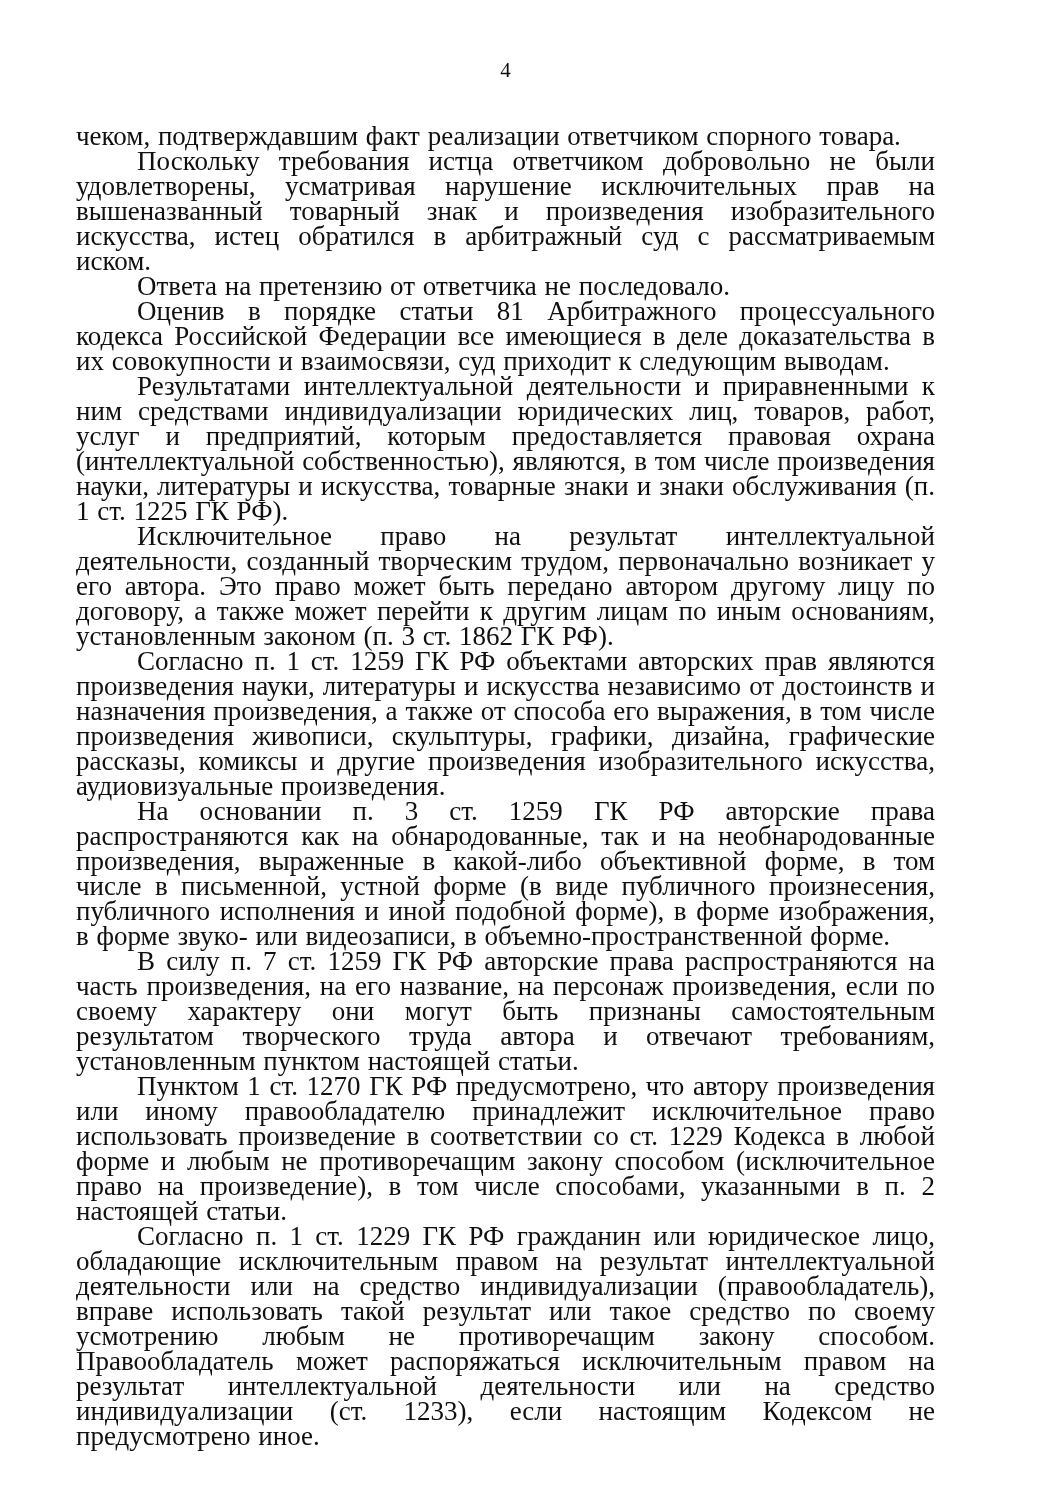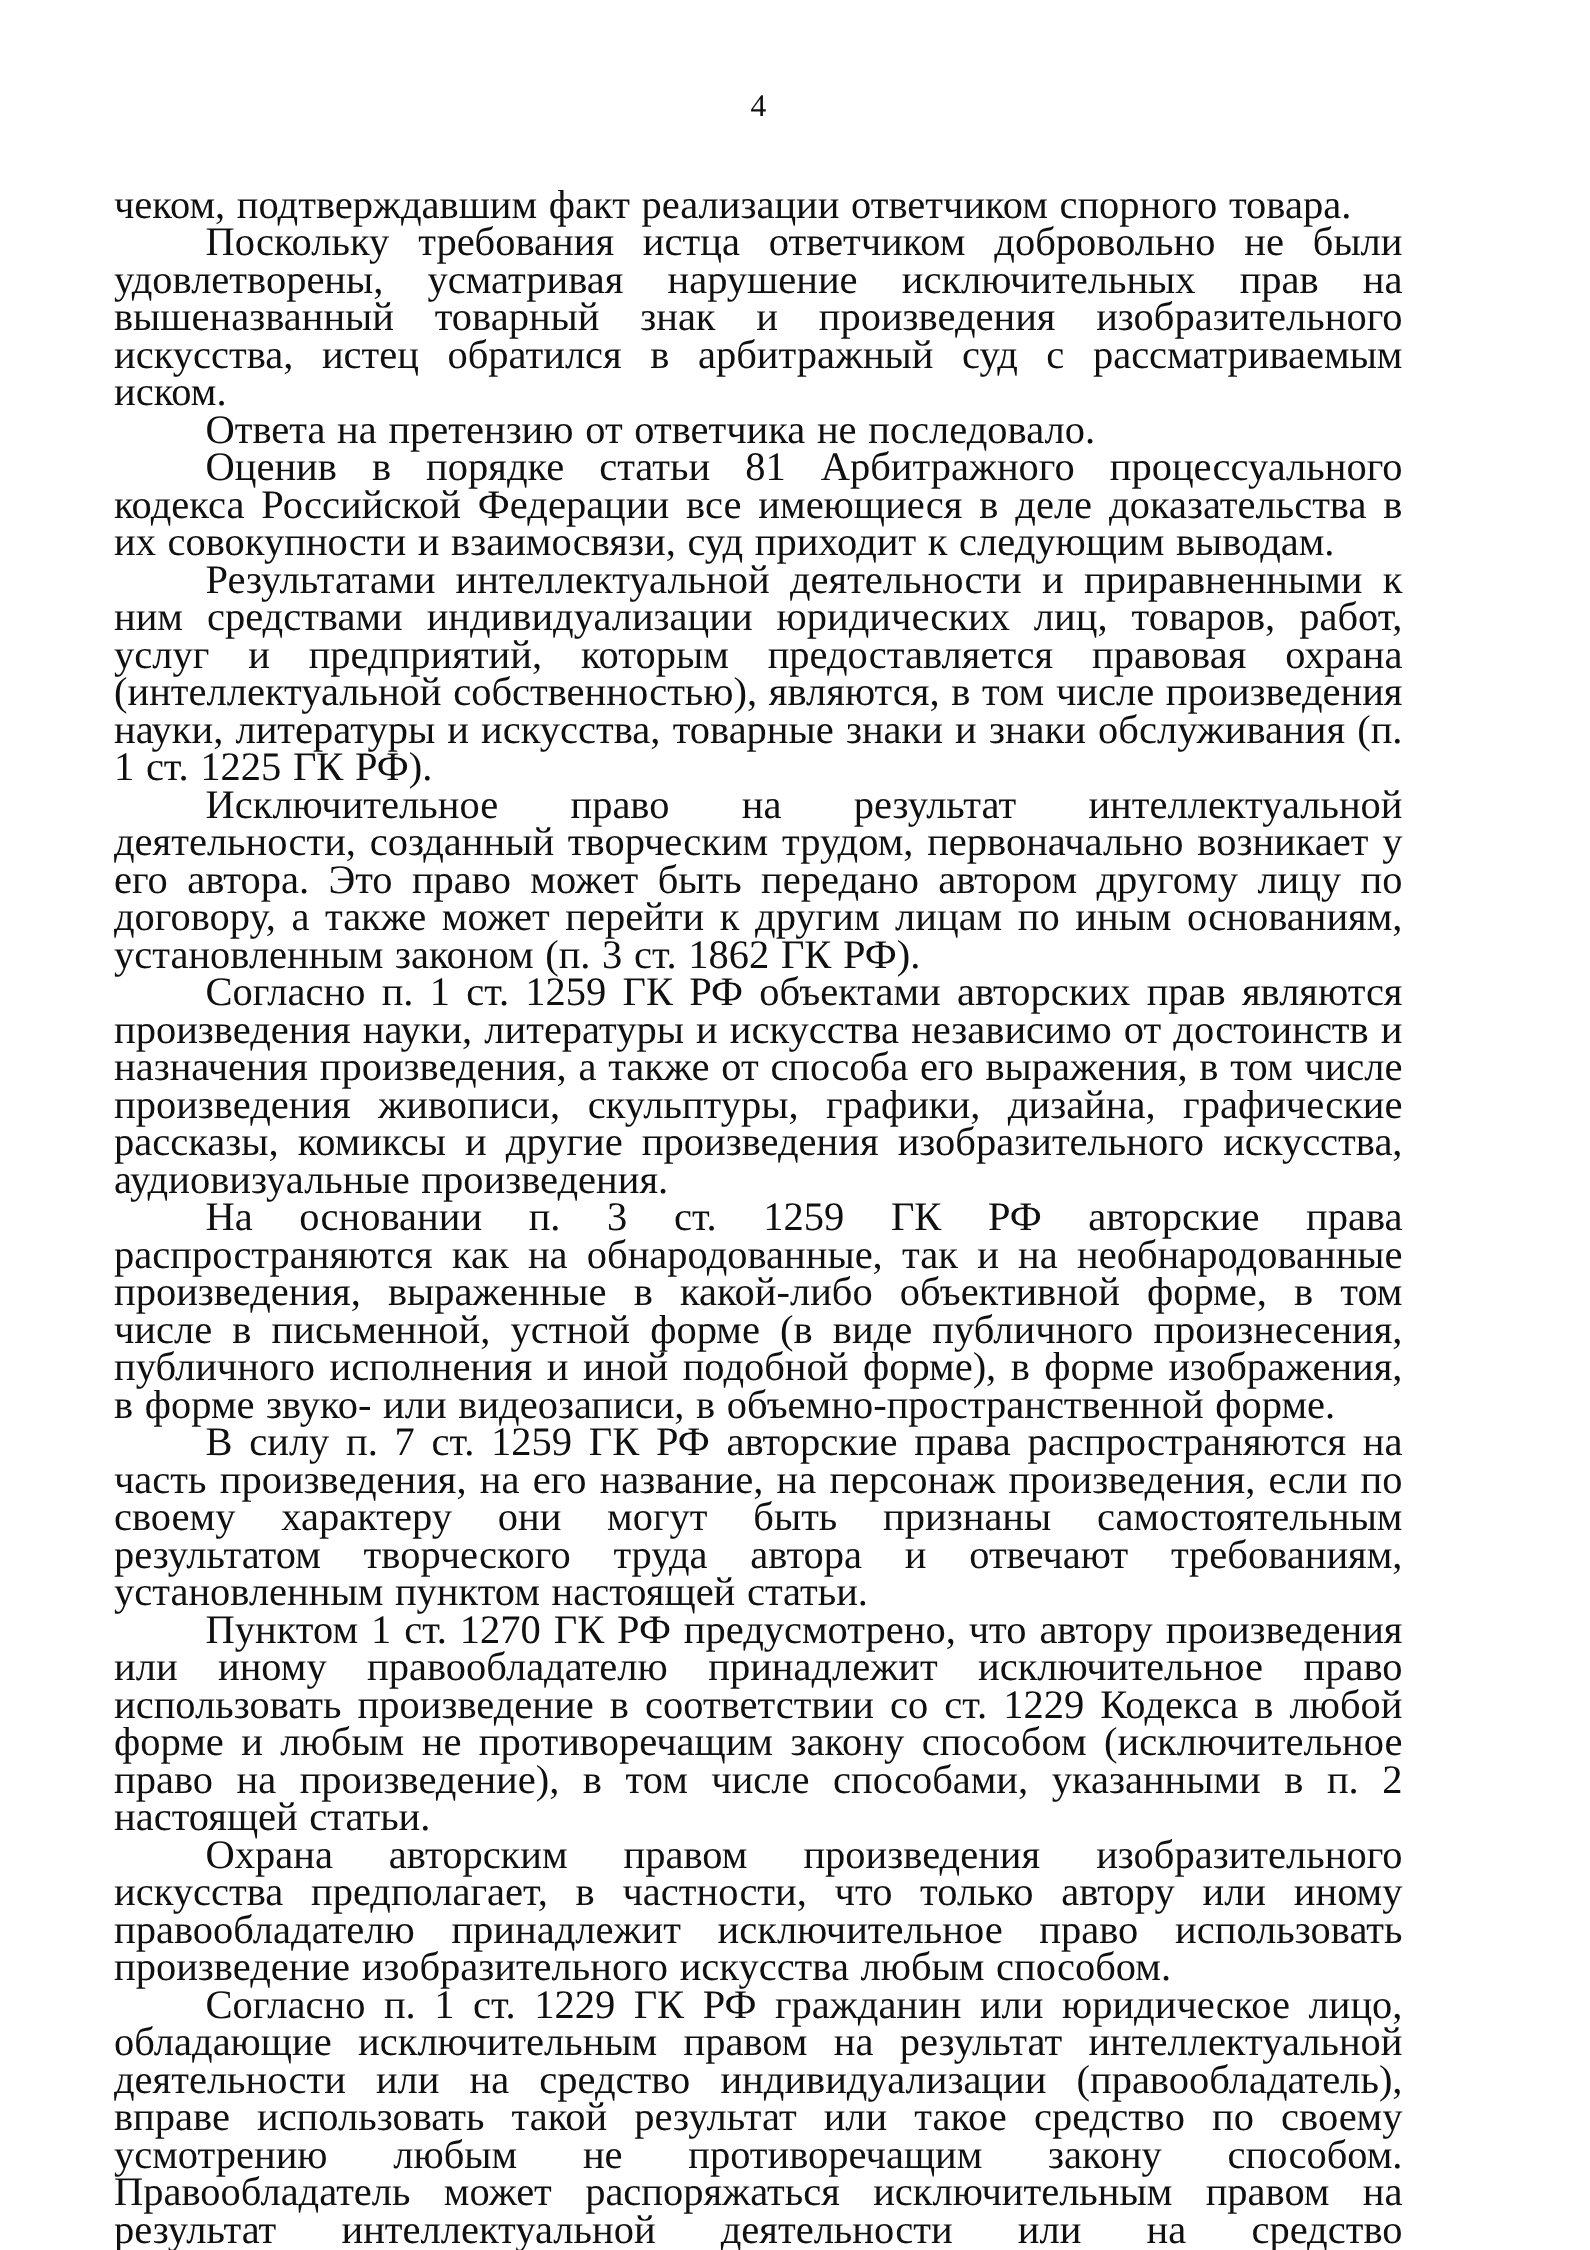--- a/index.html
+++ b/index.html
@@ -54,16 +54,15 @@
     <p class="no-indent">чеком, подтверждавшим факт реализации ответчиком спорного товара.</p>
     <p>Поскольку требования истца ответчиком добровольно не были удовлетворены, усматривая нарушение исключительных прав на вышеназванный товарный знак и произведения изобразительного искусства, истец обратился в арбитражный суд с рассматриваемым иском.</p>
     <p>Ответа на претензию  от ответчика не последовало.</p>
     <p>Оценив в порядке статьи 81 Арбитражного процессуального кодекса Российской Федерации все имеющиеся в деле доказательства в их совокупности и взаимосвязи, суд приходит к следующим выводам.</p>
     <p>Результатами интеллектуальной деятельности и приравненными к ним средствами индивидуализации юридических лиц, товаров, работ, услуг и предприятий, которым предоставляется правовая охрана (интеллектуальной собственностью), являются, в том числе произведения науки, литературы и искусства, товарные знаки и знаки обслуживания (п. 1 ст. 1225 ГК РФ).</p>
     <p>Исключительное право на результат интеллектуальной деятельности, созданный творческим трудом, первоначально возникает у его автора. Это право может быть передано автором другому лицу по договору, а также может перейти к другим лицам по иным основаниям, установленным законом (п. 3 ст. 1862 ГК РФ).</p>
     <p>Согласно п. 1 ст. 1259 ГК РФ объектами авторских прав являются произведения науки, литературы и искусства независимо от достоинств и назначения произведения, а также от способа его выражения, в том числе произведения живописи, скульптуры, графики, дизайна, графические рассказы, комиксы и другие произведения изобразительного искусства, аудиовизуальные произведения.</p>
     <p>На основании п. 3 ст. 1259 ГК РФ авторские права распространяются как на обнародованные, так и на необнародованные произведения, выраженные в какой-либо объективной форме, в том числе в письменной, устной форме (в виде публичного произнесения, публичного исполнения и иной подобной форме), в форме изображения, в форме звуко- или видеозаписи, в объемно-пространственной форме.</p>
     <p>В силу п. 7 ст. 1259 ГК РФ авторские права распространяются на часть произведения, на его название, на персонаж произведения, если по своему характеру они могут быть признаны самостоятельным результатом творческого труда автора и отвечают требованиям, установленным пунктом настоящей статьи.</p>
     <p>Пунктом 1 ст. 1270 ГК РФ предусмотрено, что автору произведения или иному правообладателю принадлежит исключительное право использовать произведение в соответствии со ст. 1229 Кодекса в любой форме и любым не противоречащим закону способом (исключительное право на произведение), в том числе способами, указанными в п. 2 настоящей статьи.</p>
-    <p>Охрана авторским правом произведения изобразительного искусства предполагает, в частности, что только автору или иному правообладателю принадлежит исключительное право использовать произведение изобразительного искусства любым способом.</p>
     <p>Согласно п. 1 ст. 1229 ГК РФ гражданин или юридическое лицо, обладающие исключительным правом на результат интеллектуальной деятельности или на средство индивидуализации (правообладатель), вправе использовать такой результат или такое средство по своему усмотрению любым не противоречащим закону способом. Правообладатель может распоряжаться исключительным правом на результат интеллектуальной деятельности или на средство индивидуализации (ст. 1233), если настоящим Кодексом не предусмотрено иное.</p>
   </div>
 </div>
 
 </body></html>

